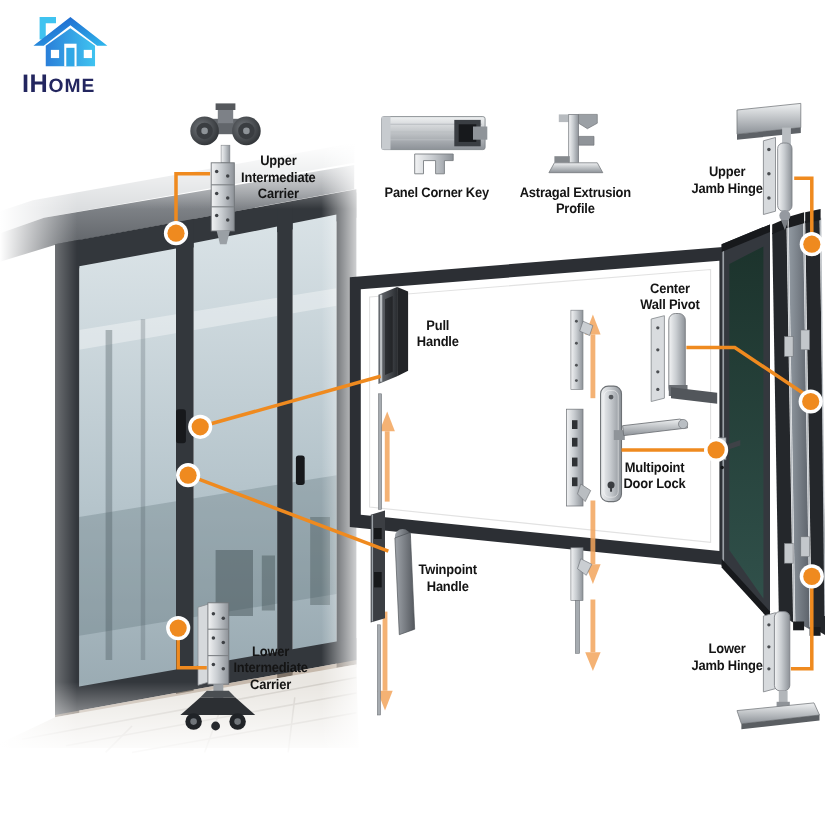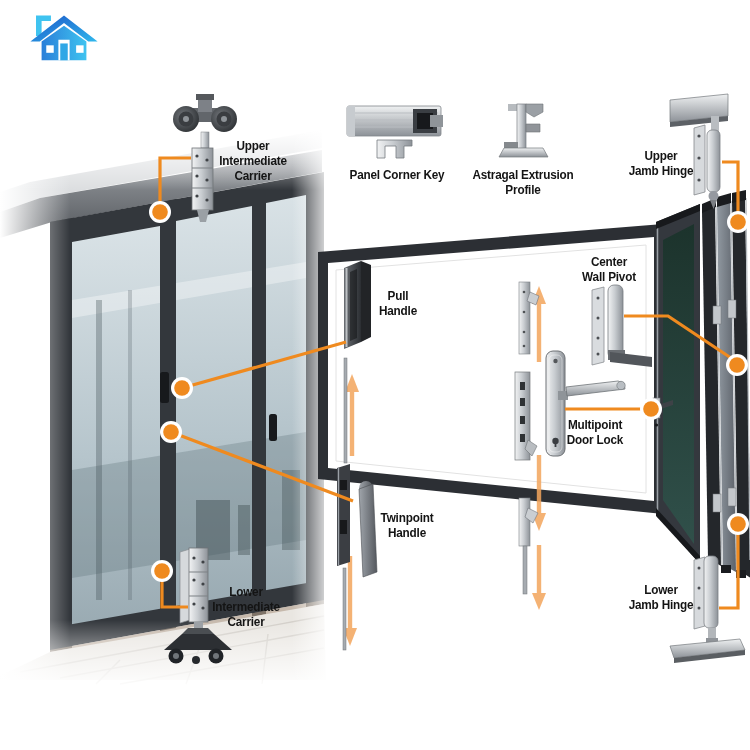--- a/index.html
+++ b/index.html
@@ -384,20 +384,21 @@
         </linearGradient>
       </defs>
       <polygon points="20,8 36,8 36,14 26,14 26,30 20,30" fill="#3fc3f0"></polygon>
       <polygon points="14,36 50,8 86,36 76,36 50,16 24,36" fill="url(#gLogoA)"></polygon>
       <polygon points="26,36 50,19 74,36 74,56 26,56" fill="url(#gLogoB)"></polygon>
       <rect x="44" y="34" width="12" height="22" fill="#ffffff"></rect>
       <rect x="46" y="38" width="8" height="18" fill="#2fa7e6"></rect>
       <rect x="31" y="40" width="8" height="8" fill="#ffffff"></rect>
       <rect x="63" y="40" width="8" height="8" fill="#ffffff"></rect>
     </svg>
+    <div class="logo-text"><span>IH</span><span class="suffix">ome</span></div>
   </div>
 
   <div class="label" style="left:253px;top:139px">
     <div>Upper</div>
     <div>Intermediate</div>
     <div>Carrier</div>
   </div>
   <div class="label" style="left:397px;top:168px">
     <div>Panel Corner Key</div>
   </div>

